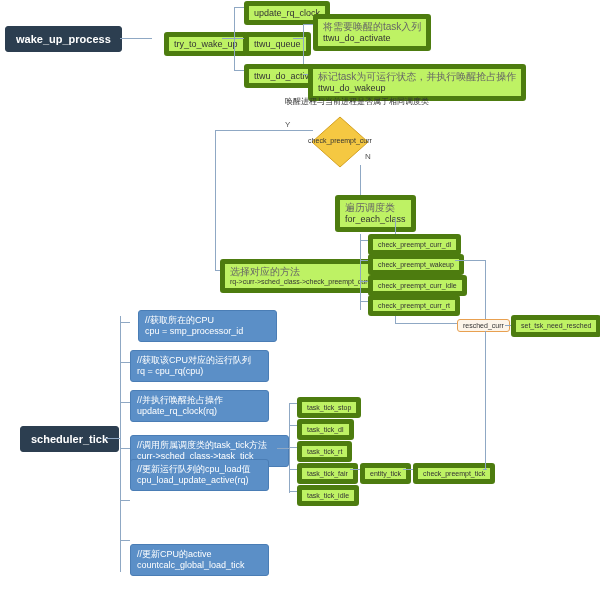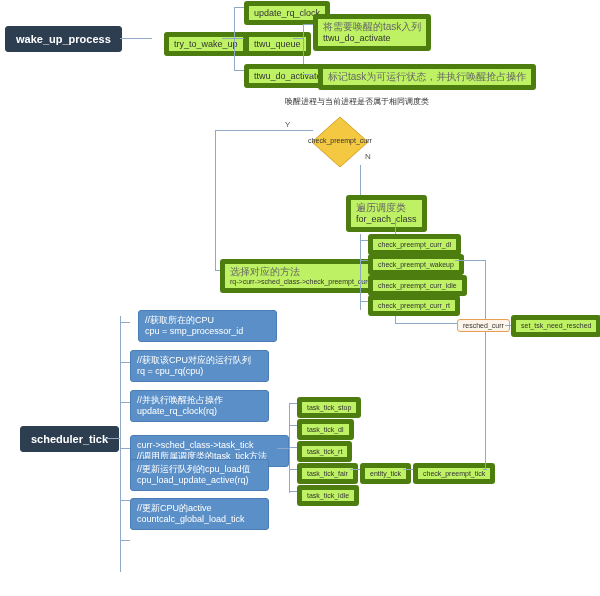--- a/index.html
+++ b/index.html
@@ -34,37 +34,38 @@
 <div class="line hl" style="left:303px;top:24px;width:10px"></div>
 <div class="node" style="left:313px;top:14px;line-height:1.2">
   <div class="sub" style="color:#666">将需要唤醒的task入列</div>
   <div>ttwu_do_activate</div>
 </div>
 
 <div class="line hl" style="left:234px;top:70px;width:10px"></div>
 <div class="node" style="left:244px;top:64px">ttwu_do_activate</div>
 
 <div class="line hl" style="left:303px;top:74px;width:10px"></div>
-<div class="node" style="left:318px;top:64px;line-height:1.2">
+<div class="node" style="left:308px;top:64px;line-height:1.2">
   <div class="sub" style="color:#666">标记task为可运行状态，并执行唤醒抢占操作</div>
+  <div>ttwu_do_wakeup</div>
 </div>
 
 <div class="txt" style="left:285px;top:96px">唤醒进程与当前进程是否属于相同调度类</div>
 
 <div class="diamond" style="left:310px;top:112px">
   <svg viewBox="0 0 60 60">
       <polygon points="30,5 58,30 30,55 2,30" fill="#f5c842" stroke="#d4a020"></polygon>
     </svg>
 </div>
 <div class="txt" style="left:295px;top:137px;font-size:7px;width:90px;text-align:center">check_preempt_curr</div>
 <div class="label" style="left:285px;top:120px">Y</div>
 <div class="label" style="left:365px;top:152px">N</div>
 
 <div class="line vl" style="left:360px;top:165px;height:30px"></div>
-<div class="node" style="left:346px;top:195px;line-height:1.2">
+<div class="node" style="left:335px;top:195px;line-height:1.2">
   <div class="sub" style="color:#666">遍历调度类</div>
   <div>for_each_class</div>
 </div>
 <div class="line vl" style="left:395px;top:218px;height:105px"></div>
 
 <div class="line hl" style="left:215px;top:130px;width:98px"></div>
 <div class="line vl" style="left:215px;top:130px;height:140px"></div>
 <div class="line hl" style="left:215px;top:270px;width:5px"></div>
 <div class="node" style="left:220px;top:259px;line-height:1.2;font-size:7px">
   <div class="sub" style="color:#666">选择对应的方法</div>
@@ -105,30 +106,30 @@
   <div>//获取该CPU对应的运行队列</div>
     <div>rq = cpu_rq(cpu)</div>
 </div>
 <div class="line hl" style="left:120px;top:402px;width:10px"></div>
 <div class="node node-blue" style="left:130px;top:390px;width:125px;line-height:1.2">
   <div>//并执行唤醒抢占操作</div>
     <div>update_rq_clock(rq)</div>
 </div>
 <div class="line hl" style="left:120px;top:448px;width:10px"></div>
 <div class="node node-blue" style="left:130px;top:435px;width:145px;line-height:1.2">
-  <div>curr-&gt;sched_class-&gt;task_tick</div>
-    <div>//调用所属调度类的task_tick方法</div>
+  <div>//调用所属调度类的task_tick方法</div>
+    <div>curr-&gt;sched_class-&gt;task_tick</div>
 </div>
 <div class="line hl" style="left:120px;top:500px;width:10px"></div>
 <div class="node node-blue" style="left:130px;top:459px;width:125px;line-height:1.2">
   <div>//更新运行队列的cpu_load值</div>
     <div>cpu_load_update_active(rq)</div>
 </div>
 <div class="line hl" style="left:120px;top:540px;width:10px"></div>
-<div class="node node-blue" style="left:130px;top:498px;width:125px;line-height:1.2">
+<div class="node node-blue" style="left:130px;top:544px;width:125px;line-height:1.2">
   <div>//更新CPU的active</div>
     <div>countcalc_global_load_tick</div>
 </div>
 
 <div class="line hl" style="left:277px;top:448px;width:12px"></div>
 <div class="line vl" style="left:289px;top:403px;height:90px"></div>
 
 <div class="line hl" style="left:289px;top:403px;width:8px"></div>
 <div class="node" style="left:297px;top:397px;font-size:7px">task_tick_stop</div>
 <div class="line hl" style="left:289px;top:425px;width:8px"></div>

